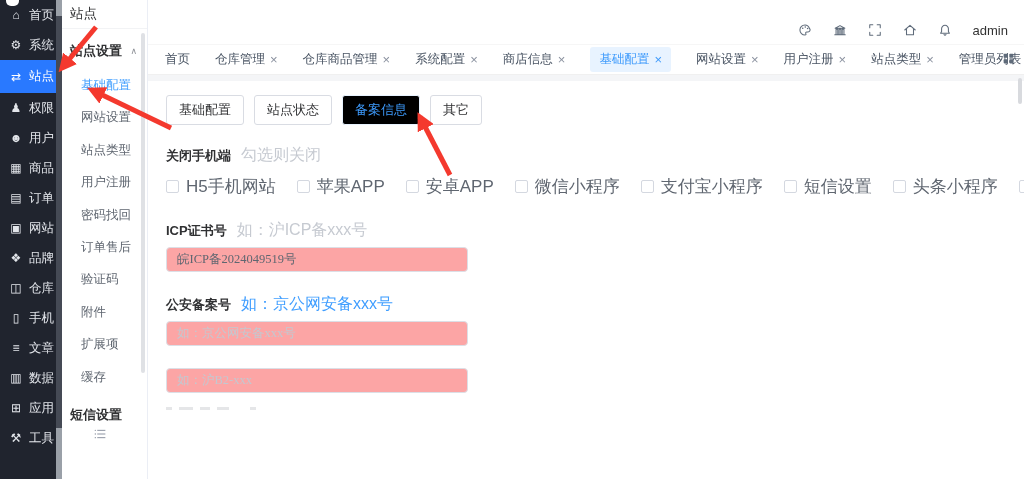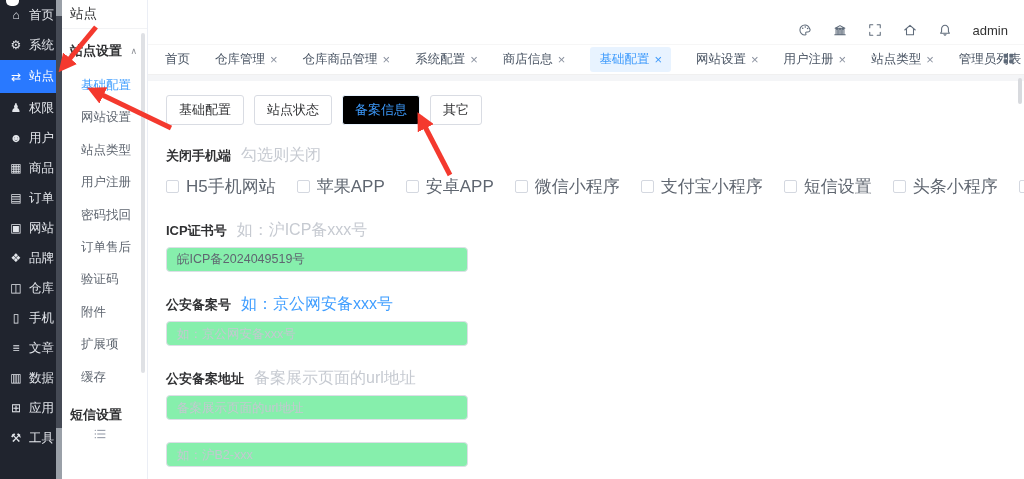--- a/index.html
+++ b/index.html
@@ -54,21 +54,21 @@
   .subtab.active{background:#000000;border-color:#e8f3ff;color:#3d9afc;}
   .mrow{margin-top:20px;}
   .flabel{font-weight:bold;color:#303133;font-size:13px;}
   .fhint{margin-left:10px;font-size:16px;color:#c6cad1;}
   .fhint.link{color:#409eff;cursor:pointer;}
   .opts{display:flex;gap:21px;margin-top:9px;align-items:center;}
   .opt{display:flex;gap:7px;align-items:center;font-size:17px;color:#5f6670;cursor:pointer;white-space:nowrap;}
   .cb{width:13px;height:13px;border:1px solid #d4d8e0;border-radius:2px;background:#fff;box-sizing:border-box;flex:0 0 13px;}
   .field{margin-top:22px;}
   .finput{display:block;margin-top:6px;width:302px;height:25px;box-sizing:border-box;border:1px solid #dcdfe6;
-          border-radius:4px;padding:0 10px;font-size:12.5px;color:#5f6670;font-family:Liberation Sans, sans-serif;outline:none;background:#86efac;}
+          border-radius:4px;padding:0 10px;font-size:12.5px;color:#5f6670;font-family:Liberation Serif, serif;outline:none;background:#fca5a5;}
   .finput::placeholder{color:#c3c8d0;}
   .clipped{margin-top:12px;height:5px;display:flex;gap:7px;align-items:flex-end;}
   .clipped i{display:block;height:3px;background:#e5e6e8;}
   .main-scroll{position:absolute;right:2px;top:62px;width:4px;height:26px;background:#d8dade;border-radius:2px;}
   .annotations{position:absolute;left:0;top:0;width:1024px;height:479px;pointer-events:none;z-index:40;}
 </style>
 </head>
 <body>
 
 <aside class="primary">
@@ -316,24 +316,20 @@
     <div id="fields">
         <div class="field">
           <div class="frow"><span class="flabel">ICP证书号</span><span class="fhint">如：沪ICP备xxx号</span></div>
           <input class="finput" type="text" placeholder="" value="皖ICP备2024049519号" style="">
         </div>
         <div class="field">
           <div class="frow"><span class="flabel">公安备案号</span><span class="fhint link">如：京公网安备xxx号</span></div>
           <input class="finput" type="text" placeholder="如：京公网安备xxx号" style="">
         </div>
         <div class="field">
-          <div class="frow"><span class="flabel">公安备案地址</span><span class="fhint">备案展示页面的url地址</span></div>
-          <input class="finput" type="text" placeholder="备案展示页面的url地址" style="">
-        </div>
-        <div class="field">
           <input class="finput" type="text" placeholder="如：沪B2-xxx" style="">
         </div>
       </div>
 
     <div class="clipped">
       <i style="width:6px"></i>
         <i style="width:14px"></i>
         <i style="width:10px"></i>
         <i style="width:12px"></i>
         <i style="width:6px;margin-left:14px"></i>

